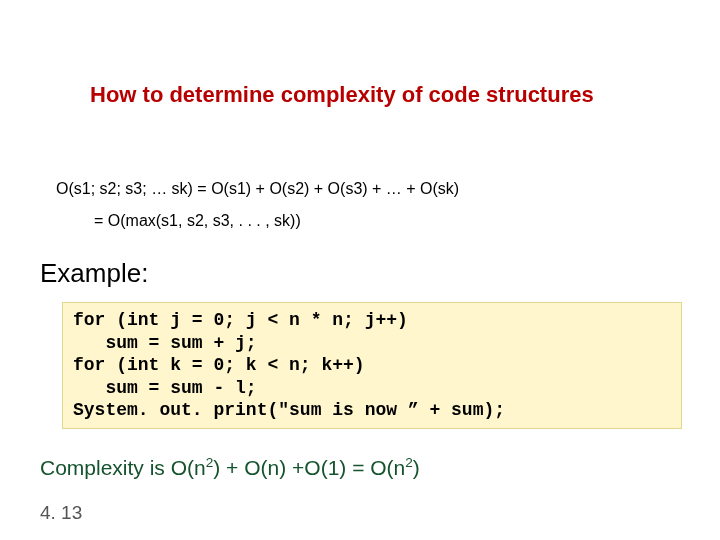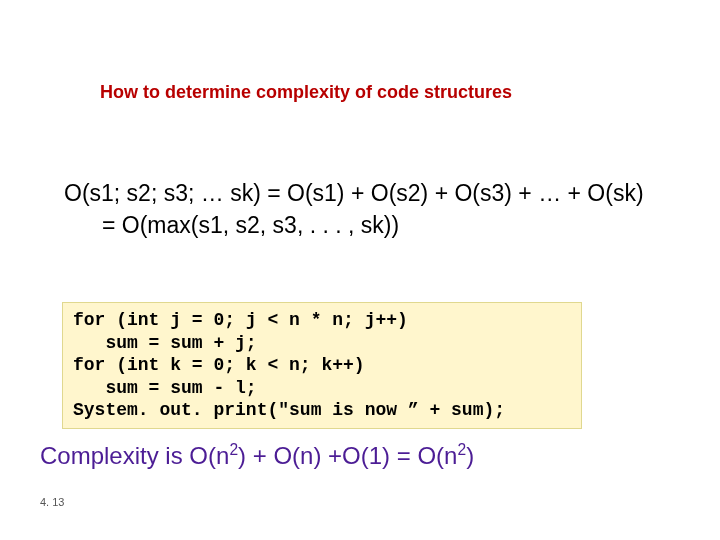--- a/index.html
+++ b/index.html
@@ -15,103 +15,103 @@
     position: relative;
     width: 720px;
     height: 540px;
     box-sizing: border-box;
   }
   .title {
     position: absolute;
     top: 82px;
     left: 90px;
     right: 44px;
-    font-size: 18px;
+    font-size: 22px;
     font-weight: bold;
     color: #b80000;
-    margin-left: 10px;
   }
   .subhead {
     position: absolute;
     top: 136px;
     left: 40px;
     right: 40px;
     font-size: 24px;
     font-weight: bold;
     color: #000;
   }
   .formula {
     position: absolute;
-    left: 64px;
+    left: 56px;
     right: 40px;
-    font-size: 23px;
+    font-size: 16px;
     color: #000;
     line-height: 1.35;
   }
   .formula1 { top: 178px; }
   .formula2 { top: 210px; margin-left: 38px; }
   .example-label {
     position: absolute;
     top: 258px;
     left: 40px;
     font-size: 26px;
     color: #000;
   }
   .codebox {
     position: absolute;
     top: 302px;
     left: 62px;
-    width: 520px;
+    width: 620px;
     background: #fff6cd;
     border: 1px solid #e0d88f;
     padding: 6px 10px 6px 10px;
     box-sizing: border-box;
   }
   .codebox pre {
     margin: 0;
     font-family: "Courier New", Courier, monospace;
     font-size: 18px;
     font-weight: bold;
     color: #000;
     line-height: 1.25;
     white-space: pre;
   }
   .complexity {
     position: absolute;
-    top: 442px;
+    top: 456px;
     left: 40px;
     right: 40px;
-    font-size: 24px;
-    color: #4c1d95;
+    font-size: 21px;
+    color: #14532d;
   }
   .complexity .sup {
     font-size: 0.65em;
     vertical-align: super;
     line-height: 0;
   }
   .pagenum {
     position: absolute;
-    bottom: 32px;
+    bottom: 16px;
     left: 40px;
-    font-size: 11px;
+    font-size: 19px;
     color: #555;
   }
 </style>
 </head>
 <body>
 
 <div class="slide">
 
   <div class="title">How to determine complexity of code structures</div>
 
 
   <div class="formula formula1">O(s1; s2; s3; … sk) = O(s1) + O(s2) + O(s3) + … + O(sk)</div>
 
   <div class="formula formula2">= O(max(s1, s2, s3, . . . , sk))</div>
 
+  <div class="example-label">Example:</div>
 
   <div class="codebox">
     <pre>for (int j = 0; j &lt; n * n; j++)
    sum = sum + j;
 for (int k = 0; k &lt; n; k++)
    sum = sum - l;
 System. out. print("sum is now ” + sum);</pre>
   </div>
 
   <div class="complexity">

